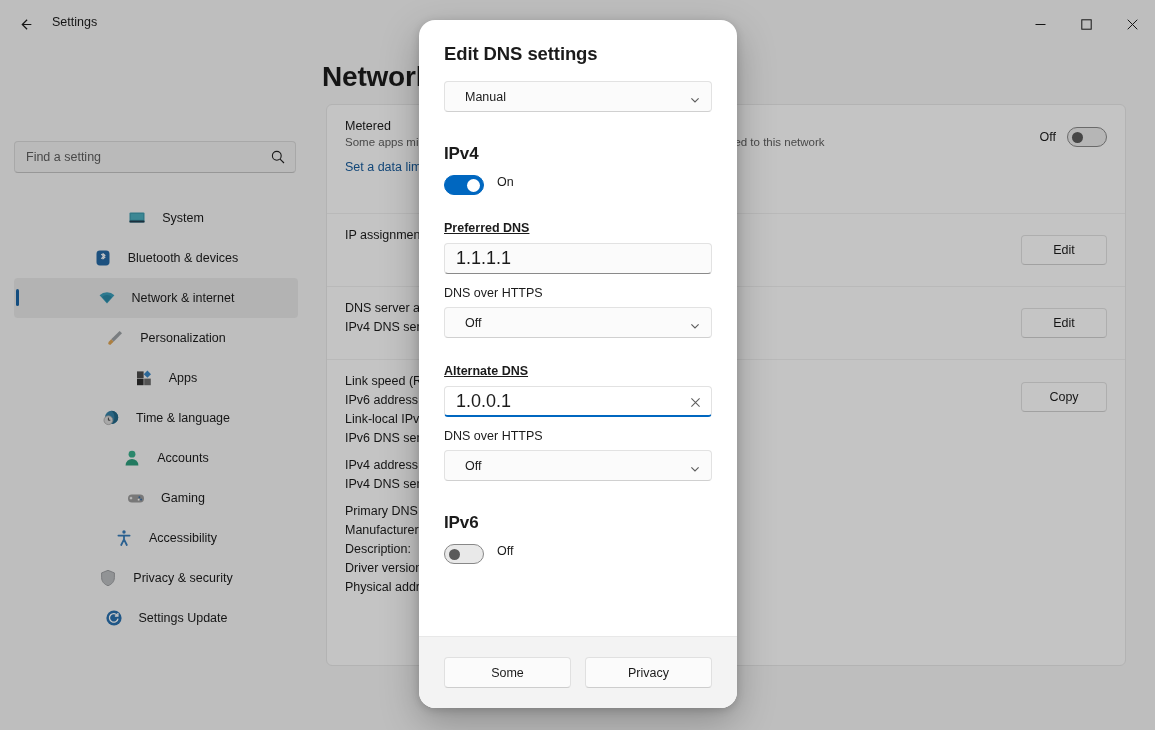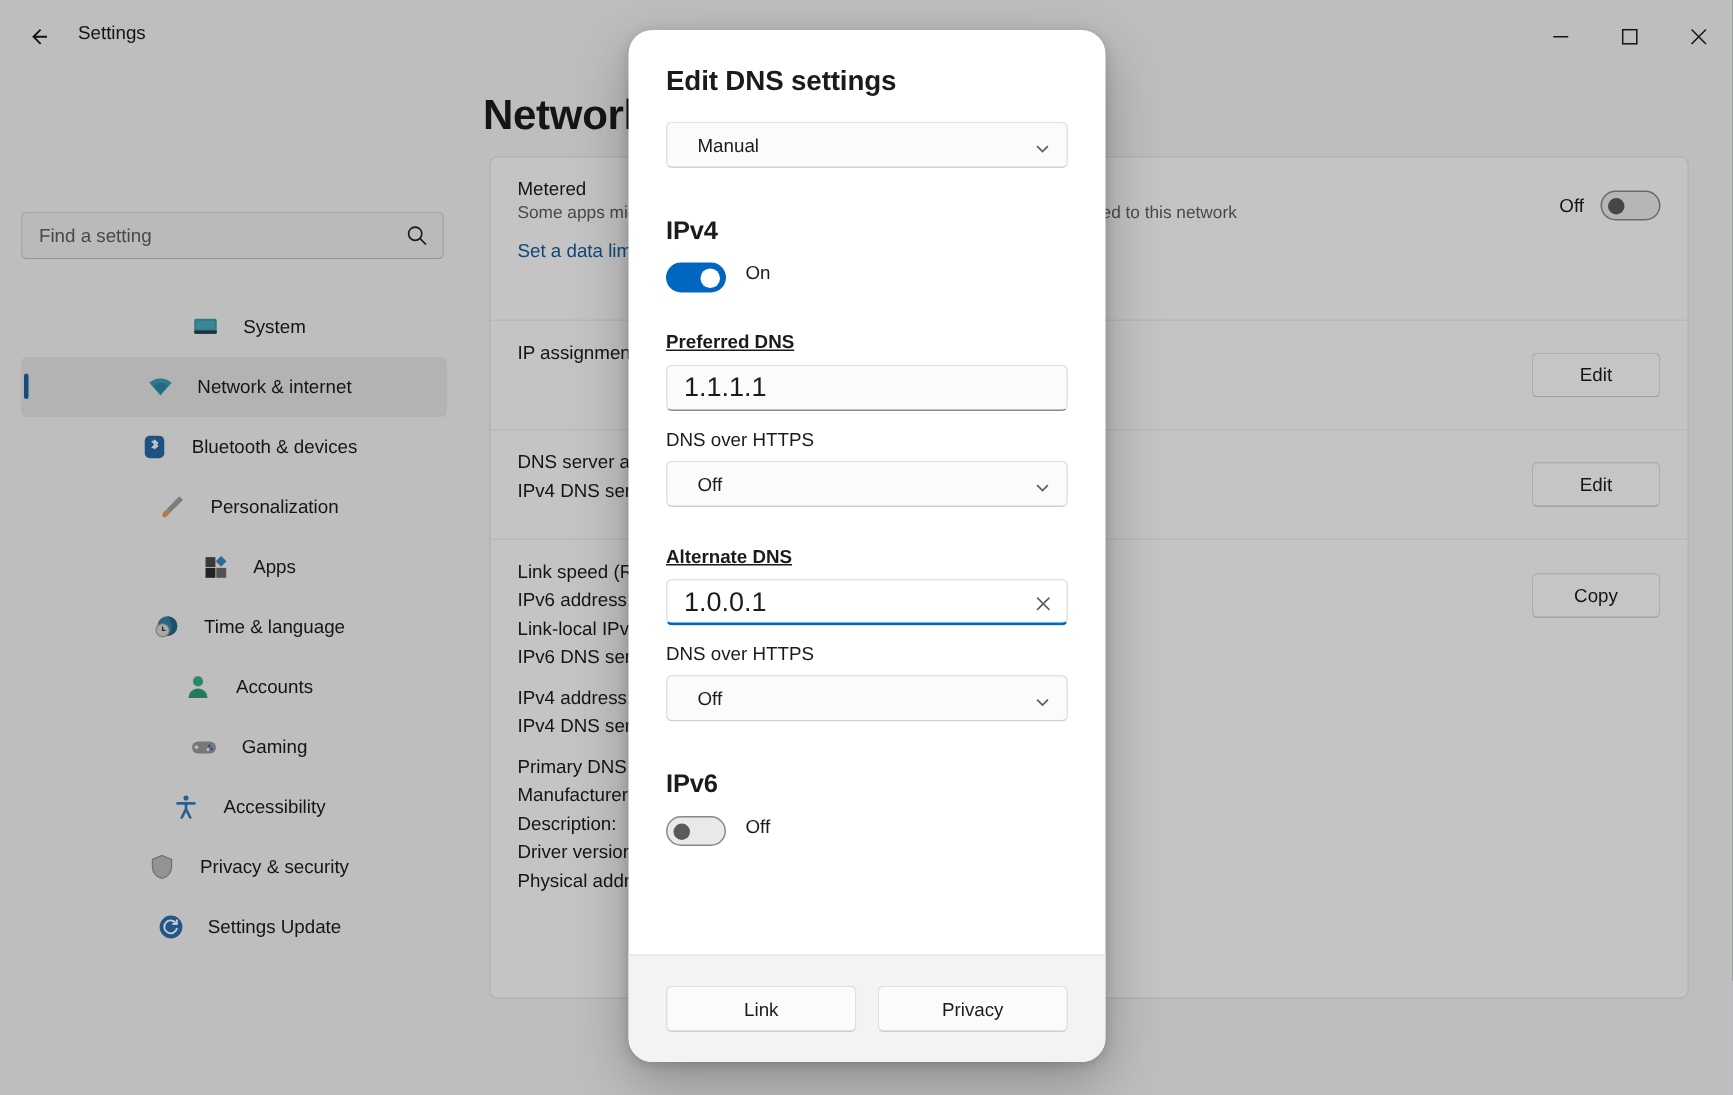--- a/index.html
+++ b/index.html
@@ -5,21 +5,21 @@
   * { box-sizing: border-box; margin: 0; padding: 0; }
   html, body {
     width: 1155px; height: 730px;
     overflow: hidden;
     font-family: "Liberation Sans", sans-serif;
     background: #f3f3f3;
   }
   #root {
     position: relative;
     width: 1155px; height: 654px;
-    background: #0f172a;
+    background: #b91c1c;
   }
 
   
   .app-dim {
     position: absolute; inset: 0;
     filter: brightness(0.78) saturate(0.72);
   }
 
   
   .titlebar {
@@ -342,39 +342,39 @@
           <span class="navicon">
             <svg width="18" height="18" viewBox="0 0 18 18">
               <rect x="1.5" y="3.5" width="15" height="10" rx="1.1" fill="#21a4bd"></rect>
               <rect x="1.5" y="11.4" width="15" height="2.1" rx="0.6" fill="#1b3f59"></rect>
               <rect x="3" y="5" width="12" height="5.6" fill="#3bc3d8" opacity="0.55"></rect>
             </svg>
           </span>
           <span class="navlabel">System</span>
         </div>
 
+        <div class="navitem">
+          <span class="navicon">
+            <svg width="18" height="18" viewBox="0 0 18 18">
+              <rect x="2.5" y="1.5" width="13" height="15" rx="3.4" fill="#0f6cbd"></rect>
+              <path d="M7.2 5.1 L11 8.2 L9 9.9 L9 4.6 L11 6.4 L7.2 9.6" fill="none" stroke="#ffffff" stroke-width="1.1" stroke-linejoin="round"></path>
+            </svg>
+          </span>
+          <span class="navlabel">Bluetooth &amp; devices</span>
+        </div>
+
         <div class="navitem selected">
           <span class="pill"></span>
           <span class="navicon">
             <svg width="18" height="18" viewBox="0 0 18 18">
               <path d="M1.6 6.2 A11 11 0 0 1 16.4 6.2 L9 14.6 Z" fill="#1ba3c9"></path>
               <path d="M4 8 A7.6 7.6 0 0 1 14 8 L9 13.6 Z" fill="#0d8fb8"></path>
             </svg>
           </span>
           <span class="navlabel">Network &amp; internet</span>
-        </div>
-
-        <div class="navitem">
-          <span class="navicon">
-            <svg width="18" height="18" viewBox="0 0 18 18">
-              <rect x="2.5" y="1.5" width="13" height="15" rx="3.4" fill="#0f6cbd"></rect>
-              <path d="M7.2 5.1 L11 8.2 L9 9.9 L9 4.6 L11 6.4 L7.2 9.6" fill="none" stroke="#ffffff" stroke-width="1.1" stroke-linejoin="round"></path>
-            </svg>
-          </span>
-          <span class="navlabel">Bluetooth &amp; devices</span>
         </div>
 
         <div class="navitem">
           <span class="navicon">
             <svg width="18" height="18" viewBox="0 0 18 18">
               <path d="M13.6 1.9 L16 4.3 L7.6 12.7 L5.2 10.3 Z" fill="#9aa0a6"></path>
               <path d="M5.2 10.3 L7.6 12.7 L4.2 16.1 L2.2 15.1 L2.6 12.9 Z" fill="#f0a030"></path>
             </svg>
           </span>
           <span class="navlabel">Personalization</span>
@@ -612,18 +612,18 @@
       <div class="sec-toggle">
         <span class="switch off">
             <span class="knob"></span>
           </span>
         <span class="tlabel">Off</span>
       </div>
 
     </div>
 
     <div class="dlg-footer">
-      <div class="fbtn">Link</div>
+      <div class="fbtn">Some</div>
       <div class="fbtn">Privacy</div>
     </div>
   </div>
 
 </div>
 
 </body></html>

